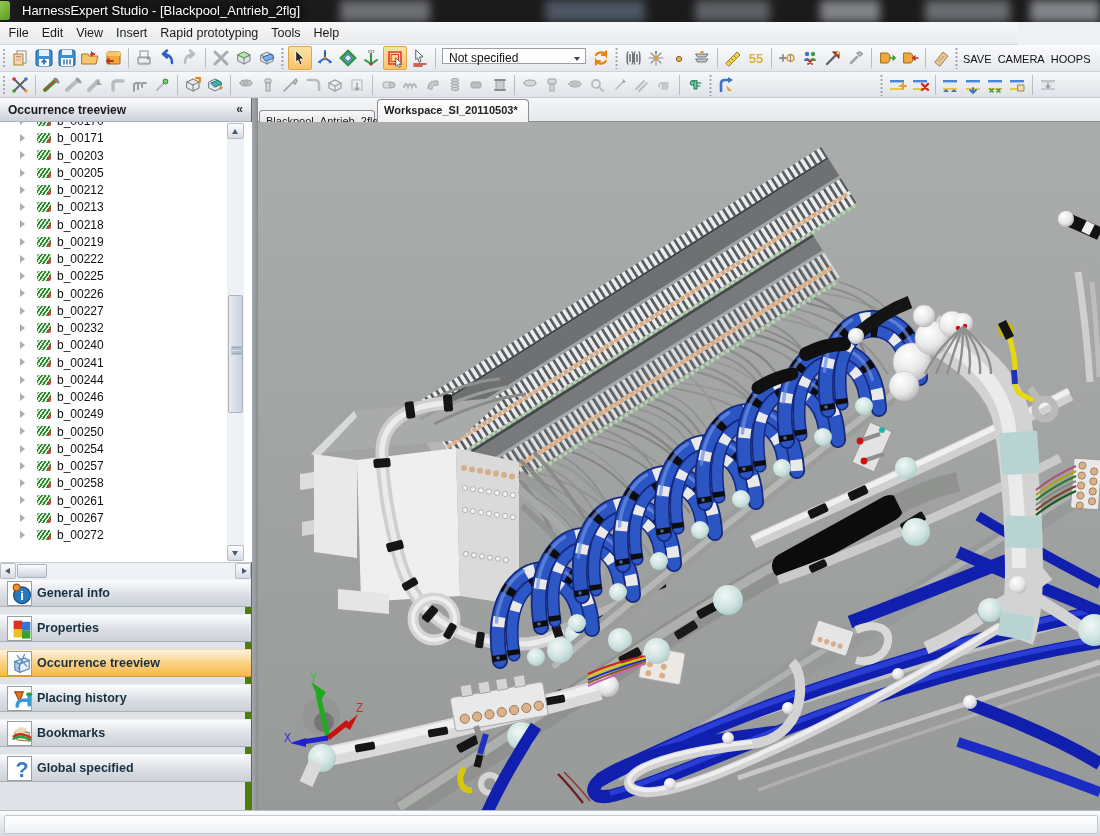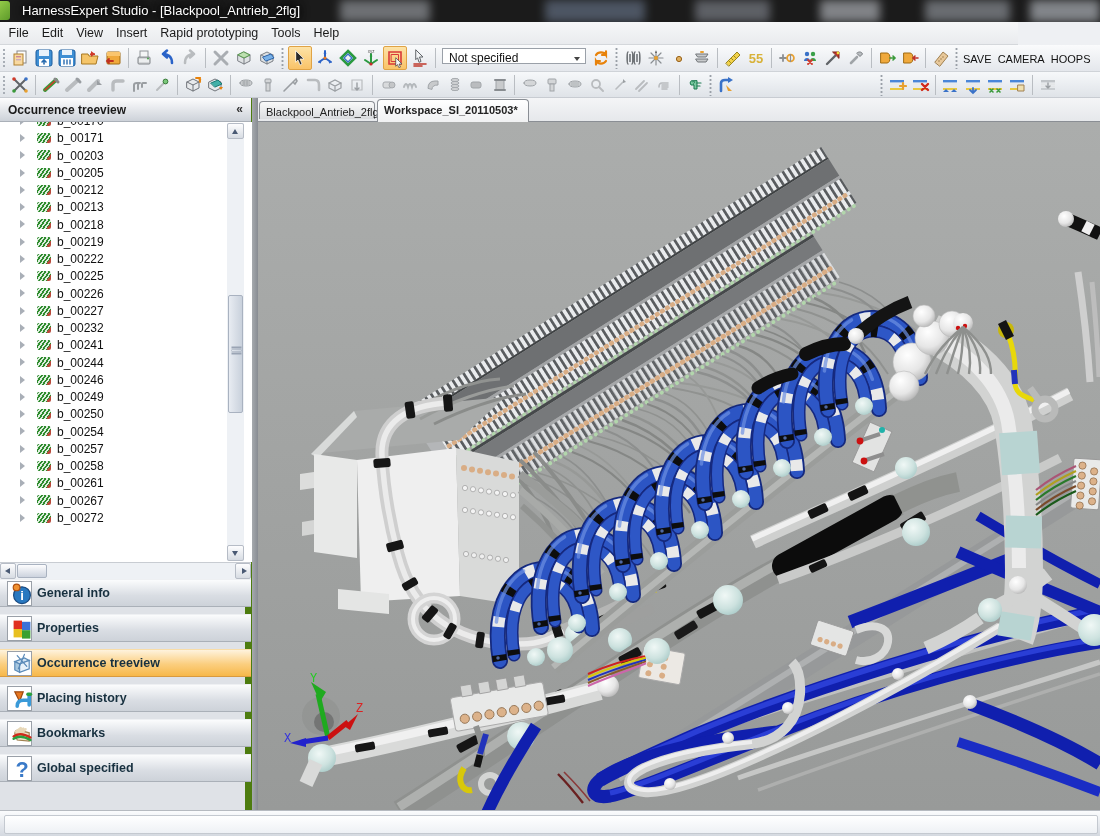--- a/index.html
+++ b/index.html
@@ -52,21 +52,21 @@
 #acc{position:absolute;left:0;top:481px;width:251px}
 .abtn{position:relative;height:28px;margin:0 0 7px 0;background:linear-gradient(#fbfcfd,#d9dde3 60%,#cdd2d9);border-top:1px solid #eef0f3;border-bottom:1px solid #aab0b8}
 .abtn.active{background:linear-gradient(#fef3dd,#fbce7e 55%,#f7b84a);border-top:1px solid #f9dda8;border-bottom:1px solid #d89a40}
 .aico{position:absolute;left:7px;top:1px;width:25px;height:25px;background:#fff;border:1px solid #9aa0a8;text-align:center}
 .aico svg{margin-top:0px}
 .alab{position:absolute;left:37px;top:6px;font-size:12.5px;font-weight:bold;color:#17303f}
 
 #vsplit{position:absolute;left:252px;top:98px;width:6px;height:712px;background:linear-gradient(90deg,#a6aaae,#888c92)}
 #vp{position:absolute;left:258px;top:98px;width:842px;height:712px;background:#ececec}
 #tabs{position:absolute;left:0;top:0;width:842px;height:24px;background:linear-gradient(#f4f5f7,#e6e8eb);border-bottom:1px solid #8a8e94}
-.tab{position:absolute;top:3px;height:18px;font-size:11px;padding:4px 6px 0 6px;white-space:nowrap;border:1px solid #8a8e94;border-bottom:none;border-radius:4px 4px 0 0;background:linear-gradient(#fafafa,#d9dbde);color:#222}
+.tab{position:absolute;top:12px;height:18px;font-size:11px;padding:4px 6px 0 6px;white-space:nowrap;border:1px solid #8a8e94;border-bottom:none;border-radius:4px 4px 0 0;background:linear-gradient(#fafafa,#d9dbde);color:#222}
 .tab.act{top:1px;height:23px;background:linear-gradient(#ffffff,#f0f1f2);font-weight:bold;z-index:2}
 #scene{position:absolute;left:0;top:24px}
 
 #status{position:absolute;left:0;top:810px;width:1100px;height:26px;background:linear-gradient(#fbfcfd,#dfe3e9 70%,#d4d9e0);border-top:1px solid #b6bac0}
 #status:before{content:"";position:absolute;left:4px;top:4px;width:1092px;height:17px;background:linear-gradient(#ffffff,#eef1f5);border:1px solid #c4c9d0;border-radius:2px}
 </style></head><body>
 <div id="app">
   <div id="title">
     <div class="blur" style="left:340px;width:90px;background:#8a8d92;opacity:.75"></div>
     <div class="blur" style="left:545px;width:100px;background:#5a6576;opacity:.8"></div>
@@ -340,20 +340,21 @@
         <div class="trow"><span class="texp"><b></b></span><span class="tico"></span><span class="tlab">b_00205</span></div>
         <div class="trow"><span class="texp"><b></b></span><span class="tico"></span><span class="tlab">b_00212</span></div>
         <div class="trow"><span class="texp"><b></b></span><span class="tico"></span><span class="tlab">b_00213</span></div>
         <div class="trow"><span class="texp"><b></b></span><span class="tico"></span><span class="tlab">b_00218</span></div>
         <div class="trow"><span class="texp"><b></b></span><span class="tico"></span><span class="tlab">b_00219</span></div>
         <div class="trow"><span class="texp"><b></b></span><span class="tico"></span><span class="tlab">b_00222</span></div>
         <div class="trow"><span class="texp"><b></b></span><span class="tico"></span><span class="tlab">b_00225</span></div>
         <div class="trow"><span class="texp"><b></b></span><span class="tico"></span><span class="tlab">b_00226</span></div>
         <div class="trow"><span class="texp"><b></b></span><span class="tico"></span><span class="tlab">b_00227</span></div>
         <div class="trow"><span class="texp"><b></b></span><span class="tico"></span><span class="tlab">b_00232</span></div>
+        <div class="trow"><span class="texp"><b></b></span><span class="tico"></span><span class="tlab">b_00240</span></div>
         <div class="trow"><span class="texp"><b></b></span><span class="tico"></span><span class="tlab">b_00241</span></div>
         <div class="trow"><span class="texp"><b></b></span><span class="tico"></span><span class="tlab">b_00244</span></div>
         <div class="trow"><span class="texp"><b></b></span><span class="tico"></span><span class="tlab">b_00246</span></div>
         <div class="trow"><span class="texp"><b></b></span><span class="tico"></span><span class="tlab">b_00249</span></div>
         <div class="trow"><span class="texp"><b></b></span><span class="tico"></span><span class="tlab">b_00250</span></div>
         <div class="trow"><span class="texp"><b></b></span><span class="tico"></span><span class="tlab">b_00254</span></div>
         <div class="trow"><span class="texp"><b></b></span><span class="tico"></span><span class="tlab">b_00257</span></div>
         <div class="trow"><span class="texp"><b></b></span><span class="tico"></span><span class="tlab">b_00258</span></div>
         <div class="trow"><span class="texp"><b></b></span><span class="tico"></span><span class="tlab">b_00261</span></div>
         <div class="trow"><span class="texp"><b></b></span><span class="tico"></span><span class="tlab">b_00267</span></div>

